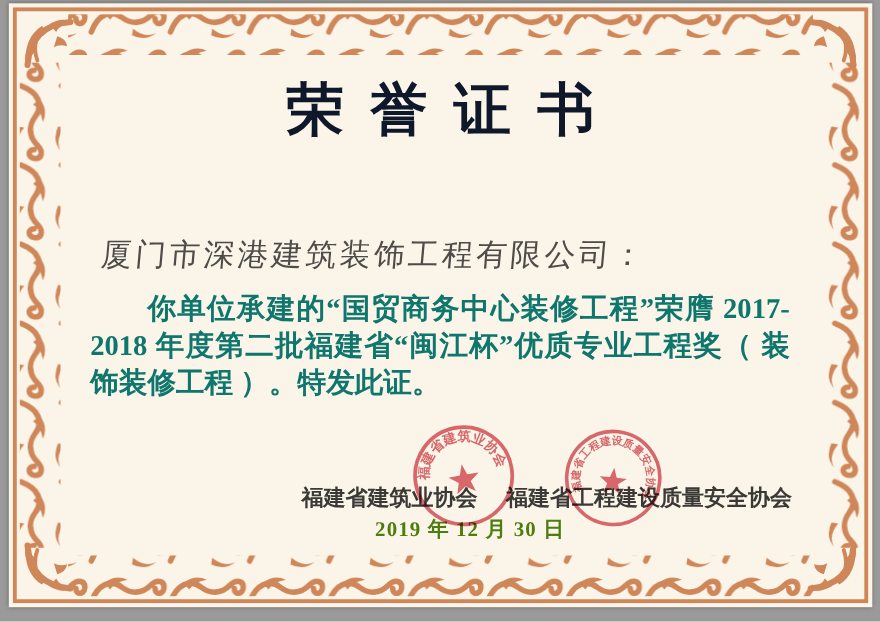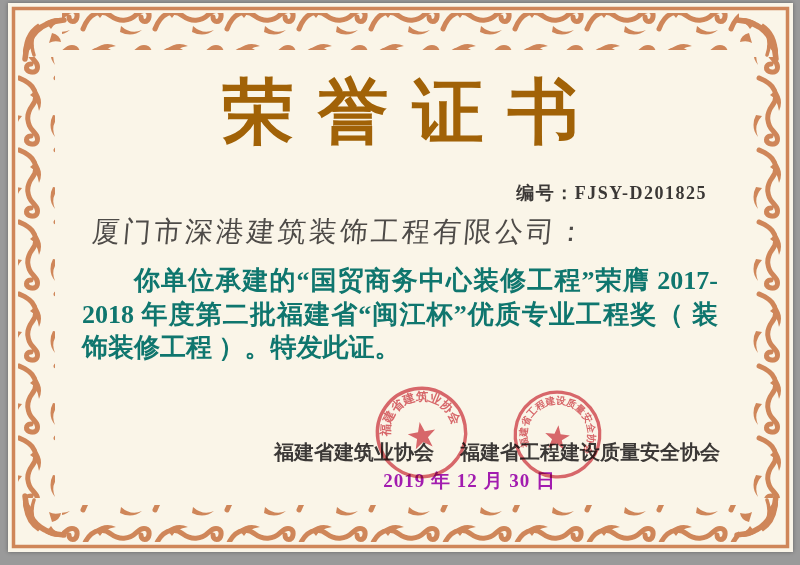--- a/index.html
+++ b/index.html
@@ -14,22 +14,22 @@
   .page{
     position:absolute;left:8px;top:3px;right:7px;bottom:13px;
     background:#faf5e8;
     box-shadow:0 0 4px rgba(0,0,0,.35);
   }
   .ornament{position:absolute;inset:0;width:100%;height:100%;}
   
   .title{
     position:absolute;top:62px;left:0;width:100%;
     text-align:center;
-    font-size:71px;font-weight:bold;
-    color:#a16207;
+    font-size:52px;font-weight:bold;
+    color:#0f172a;
     letter-spacing:24px;
   }
   .title span{margin-right:-24px;}
   .serial{
     position:absolute;top:178px;right:86px;
     font-size:18px;font-weight:bold;color:#3b3836;
     letter-spacing:1.5px;
   }
   .recipient{
     position:absolute;top:210px;left:84px;
@@ -43,22 +43,22 @@
     color:#0f766e;
     text-align:justify;text-indent:2em;
   }
   .issuers{
     position:absolute;top:436px;left:266px;
     display:flex;gap:26px;white-space:nowrap;
     font-size:20px;font-weight:bold;color:#3b3836;
   }
   .date{
     position:absolute;top:465px;left:333px;width:215px;
-    text-align:right;
-    font-size:19px;font-weight:bold;color:#a21caf;
+    text-align:left;
+    font-size:19px;font-weight:bold;color:#4d7c0f;
     letter-spacing:1px;
   }
   .seal{
     position:absolute;
     mix-blend-mode:multiply;
     opacity:.82;
   }
   .seal-1{left:365px;top:381px;width:97px;height:97px;transform:rotate(-10deg);}
   .seal-2{left:503px;top:385px;width:93px;height:93px;transform:rotate(6deg);}
 </style>
@@ -96,23 +96,20 @@
       <use href="#cornerArt" transform="translate(10,10)"></use>
       <use href="#cornerArt" transform="translate(775,10) scale(-1,1)"></use>
       <use href="#cornerArt" transform="translate(10,539) scale(1,-1)"></use>
       <use href="#cornerArt" transform="translate(775,539) scale(-1,-1)"></use>
     </svg>
 
     <div class="title">
       <span>荣誉证书</span>
     </div>
 
-    <div class="serial">
-      <span>编号：</span><span>FJSY-D201825</span>
-    </div>
 
     <div class="recipient">厦门市深港建筑装饰工程有限公司：</div>
 
     <div class="body-text">你单位承建的“国贸商务中心装修工程”荣膺 2017-2018 年度第二批福建省“闽江杯”优质专业工程奖（ 装饰装修工程 ）。特发此证。</div>
 
     <div class="issuers">
       <span>福建省建筑业协会</span>
       <span>福建省工程建设质量安全协会</span>
     </div>
 

